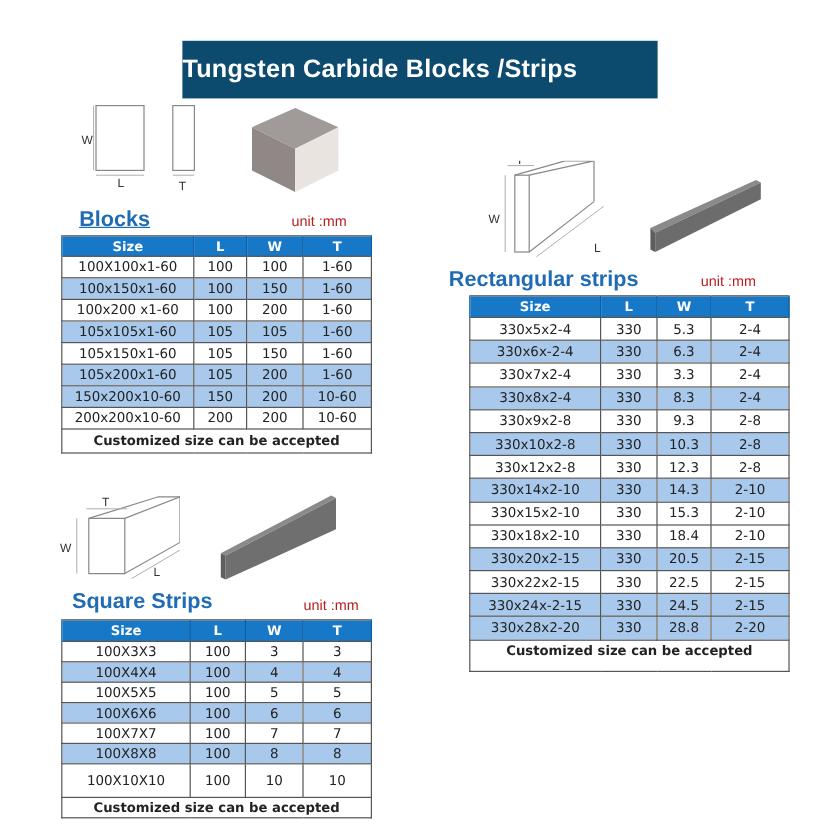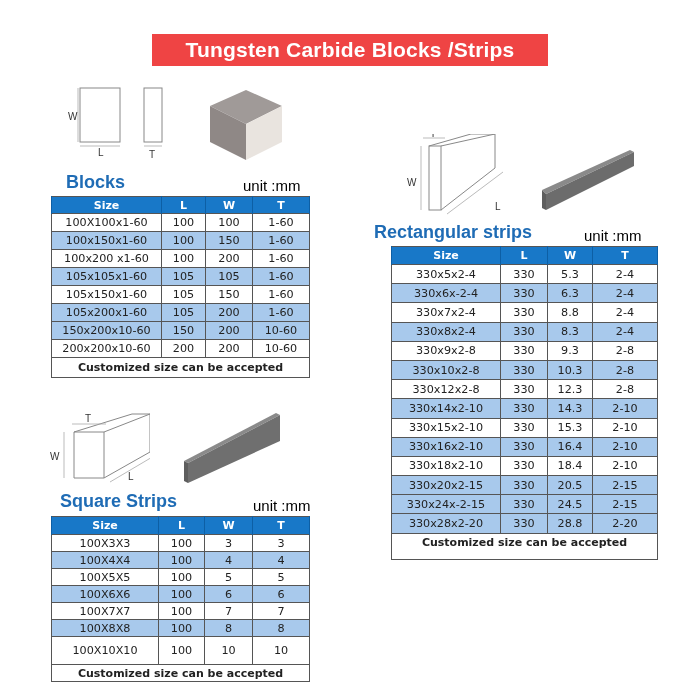--- a/index.html
+++ b/index.html
@@ -1,28 +1,28 @@
 <!DOCTYPE html>
 <html><head>
 <meta charset="utf-8">
 <style>
   * { box-sizing: border-box; margin: 0; padding: 0; }
   html, body { width: 700px; height: 700px; background: #ffffff; overflow: hidden; }
   body { position: relative; font-family: "Liberation Sans", "DejaVu Sans", sans-serif; color: #1a1a1a; }
 
   .title-banner {
-    position: absolute; left: 152px; top: 34px; width: 396px; height: 32px;
-    background: #ef4444; color: #ffffff; font-weight: bold; font-size: 21px;
-    display: flex; align-items: center; justify-content: center; letter-spacing: 0.2px;
+    position: absolute; left: 152px; top: 34px; width: 396px; height: 48px;
+    background: #0c4a6e; color: #ffffff; font-weight: bold; font-size: 21px;
+    display: flex; align-items: center; letter-spacing: 0.2px;
   }
 
   .section-title {
     position: absolute; color: #1f6cb5; font-weight: bold; font-size: 18px;
   }
-  .unit-label { position: absolute; font-size: 15px; color: #000000; }
+  .unit-label { position: absolute; font-size: 12px; color: #b91c1c; }
 
   table.spec {
     position: absolute; border-collapse: collapse; table-layout: fixed;
     font-family: "DejaVu Sans", sans-serif; font-size: 11.2px; color: #222;
     border: 1px solid #555;
   }
   table.spec th {
     background: #1878c8; color: #ffffff; font-weight: bold; font-size: 11px;
     border-left: 1px solid #0d5fa5; border-right: 1px solid #0d5fa5;
     text-align: center; padding: 0;
@@ -58,21 +58,21 @@
   </svg>
 </div>
 <div class="diagram" style="left:198px; top:84px;">
   <svg width="90" height="80" viewBox="0 0 90 80">
     <polygon points="12,22 48,6 84,22 48,40" fill="#a09a98"></polygon>
     <polygon points="12,22 48,40 48,76 12,58" fill="#8f8886"></polygon>
     <polygon points="48,40 84,22 84,58 48,76" fill="#e9e4df"></polygon>
   </svg>
 </div>
 
-<div class="section-title" style="left:66px; top:172px;">Blocks</div>
+<div class="section-title" style="left:66px; top:172px;text-decoration:underline;">Blocks</div>
 <div class="unit-label" style="left:243px; top:177px;">unit :mm</div>
 
 <table class="spec" style="left:51px; top:196px; width:258px;">
   <colgroup>
       <col style="width:110px">
       <col style="width:44px">
       <col style="width:47px">
       <col style="width:57px">
     </colgroup>
   <tbody>
@@ -271,21 +271,21 @@
       </tr>
   <tr class="alt" style="height:19.2px">
         <td>330x6x-2-4</td>
         <td>330</td>
         <td>6.3</td>
         <td>2-4</td>
       </tr>
   <tr style="height:19.2px">
         <td>330x7x2-4</td>
         <td>330</td>
-        <td>8.8</td>
+        <td>3.3</td>
         <td>2-4</td>
       </tr>
   <tr class="alt" style="height:19.2px">
         <td>330x8x2-4</td>
         <td>330</td>
         <td>8.3</td>
         <td>2-4</td>
       </tr>
   <tr style="height:19.2px">
         <td>330x9x2-8</td>
@@ -310,38 +310,38 @@
         <td>330</td>
         <td>14.3</td>
         <td>2-10</td>
       </tr>
   <tr style="height:19.2px">
         <td>330x15x2-10</td>
         <td>330</td>
         <td>15.3</td>
         <td>2-10</td>
       </tr>
-  <tr class="alt" style="height:19.2px">
-        <td>330x16x2-10</td>
-        <td>330</td>
-        <td>16.4</td>
-        <td>2-10</td>
-      </tr>
   <tr style="height:19.2px">
         <td>330x18x2-10</td>
         <td>330</td>
         <td>18.4</td>
         <td>2-10</td>
       </tr>
   <tr class="alt" style="height:19.2px">
         <td>330x20x2-15</td>
         <td>330</td>
         <td>20.5</td>
         <td>2-15</td>
       </tr>
+  <tr style="height:19.2px">
+        <td>330x22x2-15</td>
+        <td>330</td>
+        <td>22.5</td>
+        <td>2-15</td>
+      </tr>
   <tr class="alt" style="height:19.2px">
         <td>330x24x-2-15</td>
         <td>330</td>
         <td>24.5</td>
         <td>2-15</td>
       </tr>
   <tr class="alt" style="height:19.2px">
         <td>330x28x2-20</td>
         <td>330</td>
         <td>28.8</td>

